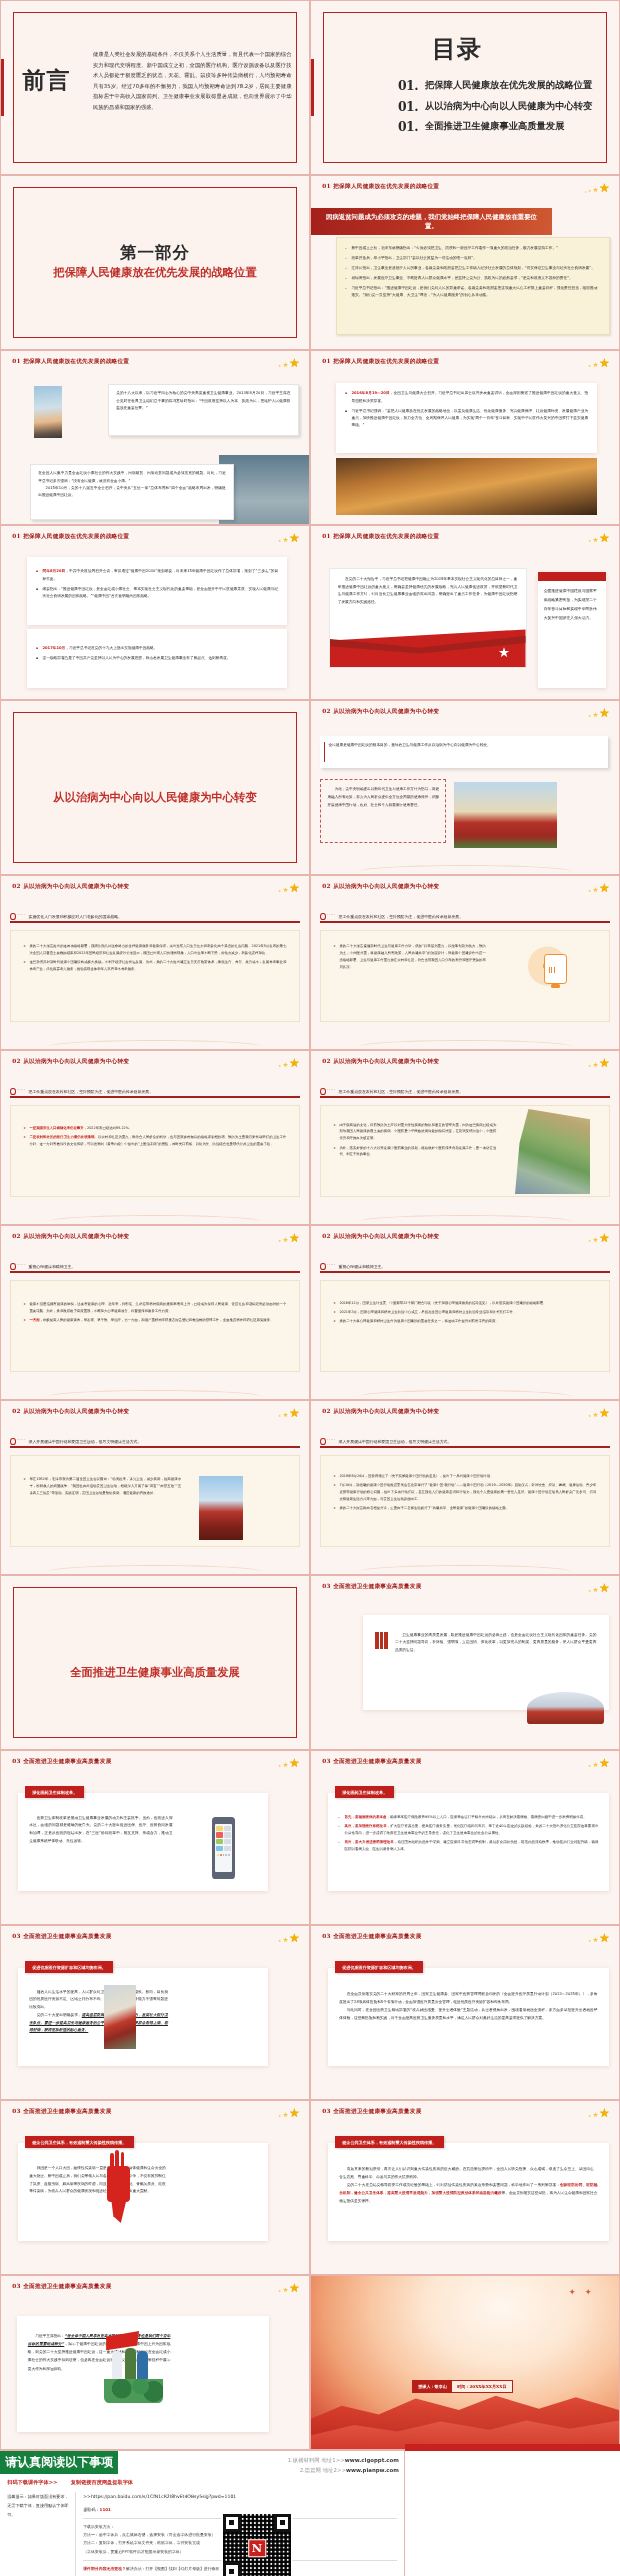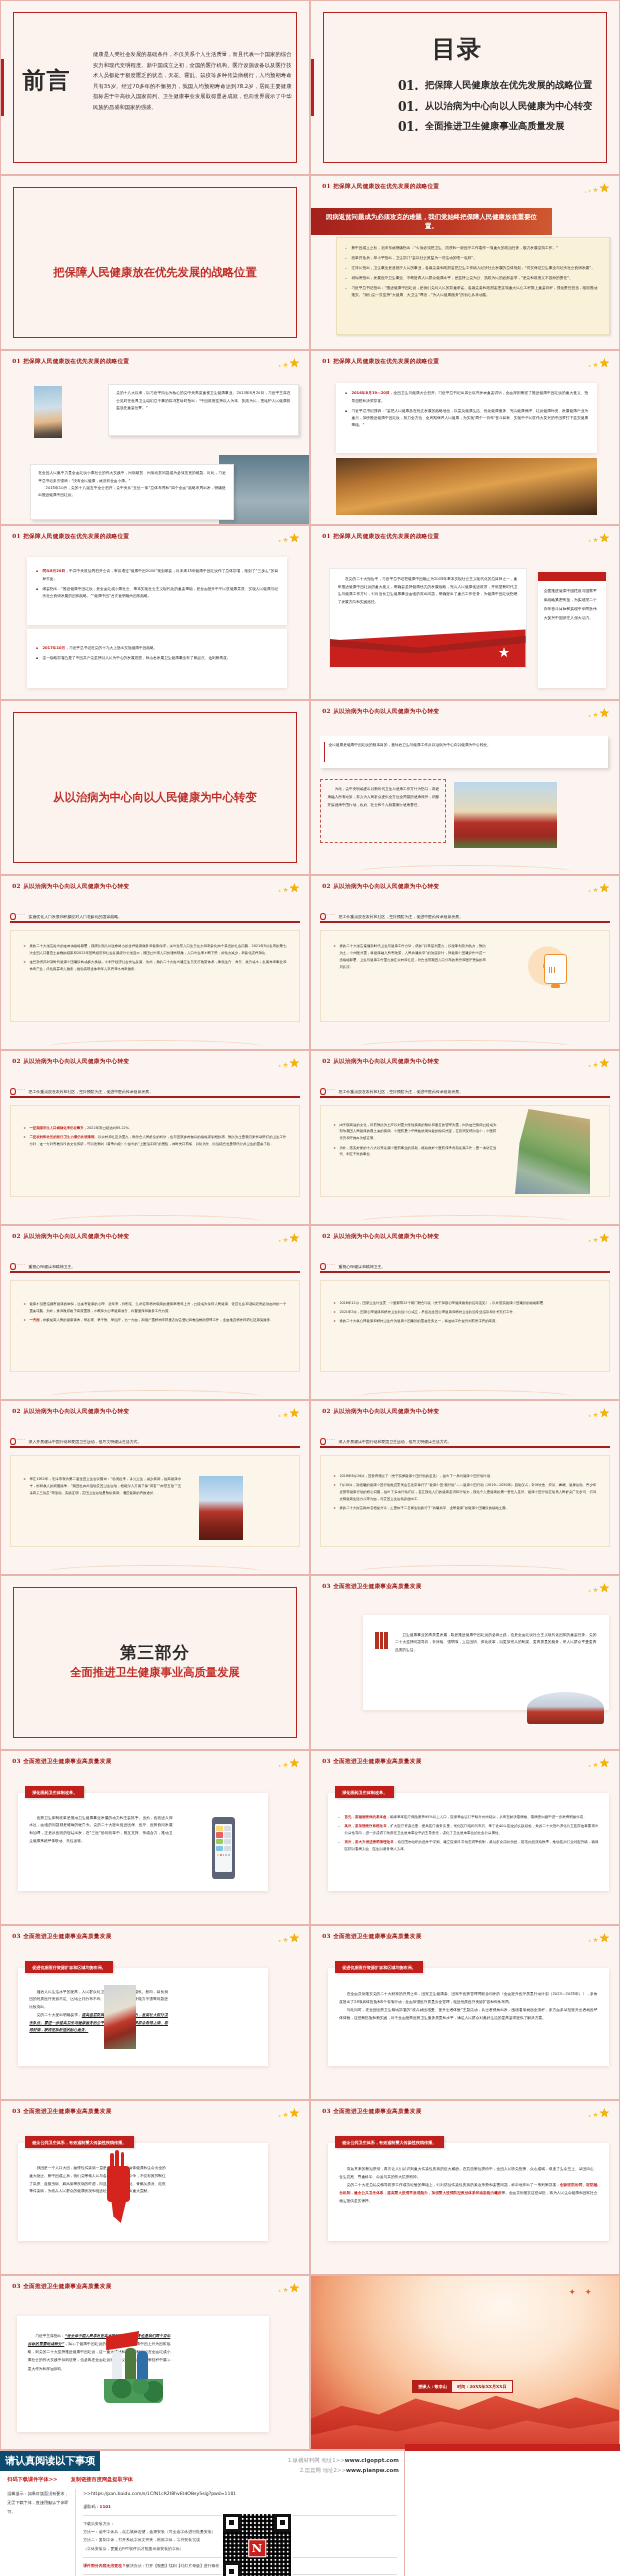--- a/index.html
+++ b/index.html
@@ -185,22 +185,22 @@
      border:0.8px solid #b61f18; }
   .thanks .meta .a { background:#b61f18; color:#fff; font-size:4.1px; font-weight:bold;
      padding:3.1px 5.2px; font-family:"DejaVu Serif",serif; }
   .thanks .meta .b { background:#fdeee4; color:#a4140f; font-size:4.1px; font-weight:bold;
      padding:3.1px 5.2px; font-family:"DejaVu Serif",serif; }
 
   
   .footer { width:620px; position:relative; background:#fff;
             border-top:0.5px solid #e8b4ae; }
   .footer-left { width:405px; position:relative; padding:0 0 7.2px 0; border-right:0.5px solid #e8b4ae;}
-  .ftag { display:inline-block; background:#0c4a6e; color:#fff; font-weight:bold;
-          font-size:10px; padding:3.1px 5.2px; font-family:"DejaVu Serif",serif; }
+  .ftag { display:inline-block; background:#15803d; color:#fff; font-weight:bold;
+          font-size:12px; padding:3.1px 5.2px; font-family:"DejaVu Serif",serif; }
   .fsites { position:absolute; right:5.2px; top:4.1px; text-align:right; font-size:5.4px;
             color:#9b9b9b; line-height:1.9; font-family:"DejaVu Sans",sans-serif;}
   .fsites b { color:#3b3b3b; font-weight:bold; }
   .fsub { margin:5.2px 0 0 7.2px; color:#c0201c; font-weight:bold; font-size:5.2px;
           font-family:"DejaVu Sans",sans-serif; display:flex; gap:13.4px; }
   .fcols { display:flex; margin-top:5.2px; }
   .fc1 { width:76px; padding:0 5.2px 0 7.2px; font-size:4.1px; line-height:2.3; color:#333;
          font-family:"DejaVu Sans",sans-serif; border-right:0.5px solid #ddd; }
   .fc2 { flex:1; padding:0 7.2px; font-size:4.1px; line-height:2.2; color:#333;
          font-family:"DejaVu Sans",sans-serif; }
@@ -263,20 +263,21 @@
         <span class="toc-num">01.</span>
         <span class="toc-lbl">全面推进卫生健康事业高质量发展</span>
       </div>
     </div>
   </div>
     </div>
 
   <div class="slide">
       <div class="slide-inner">
     <div class="framed"></div>
+    <div class="big-cn-title sect-no">第一部分</div>
     <div class="sect-sub">把保障人民健康放在优先发展的战略位置</div>
   </div>
     </div>
 
   <div class="slide">
       <div class="slide-inner">
     <div class="c-head">
       <span class="n">01</span><span>把保障人民健康放在优先发展的战略位置</span>
     </div>
     <div class="stars">
@@ -658,21 +659,20 @@
             <span class="tx">党的二十大报告将两者相提并论，正是由于二者都生动践行了“共建共享、全民健康”的健康中国建设的战略主题。</span>
           </div>
     </div>
     <div class="bot-arc"></div>
   </div>
     </div>
 
   <div class="slide">
       <div class="slide-inner">
     <div class="framed"></div>
-    <div class="big-cn-title sect-no">第三部分</div>
     <div class="sect-sub">全面推进卫生健康事业高质量发展</div>
   </div>
     </div>
 
   <div class="slide">
       <div class="slide-inner">
     <div class="c-head"><span class="n">03</span><span>全面推进卫生健康事业高质量发展</span></div>
     <div class="stars">
           <span class="s1">★</span>
           <span class="s2">★</span>

